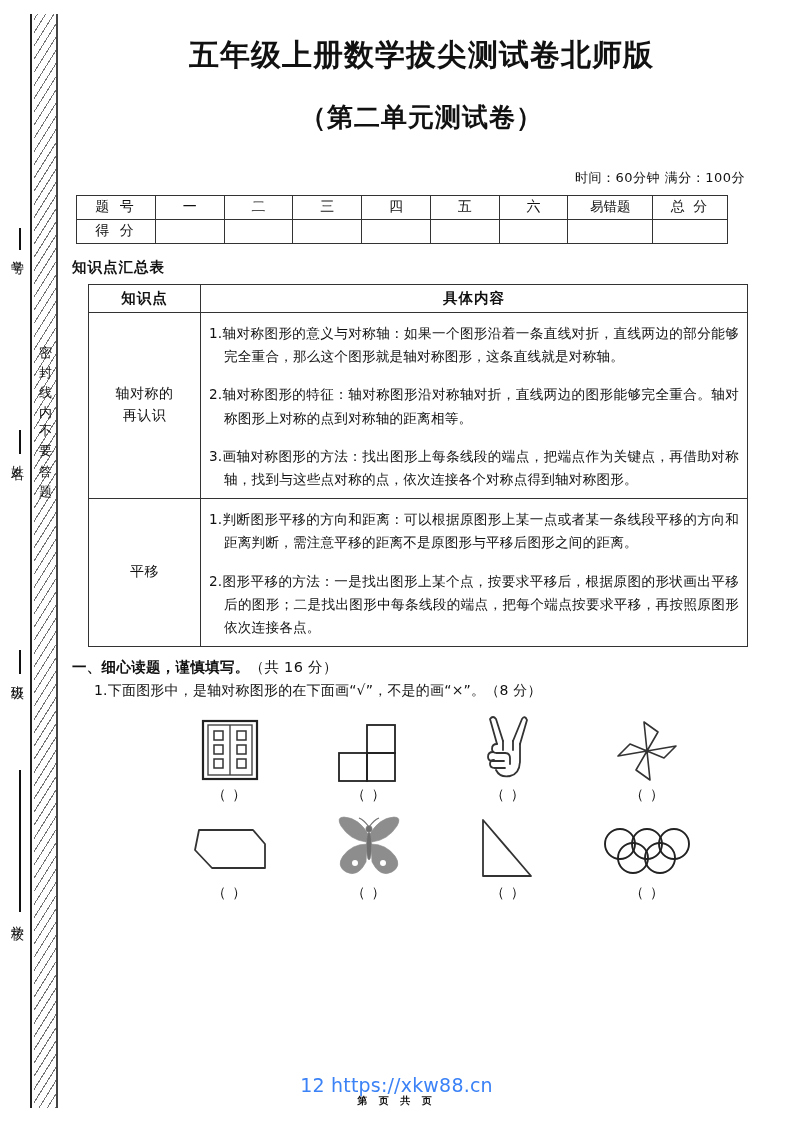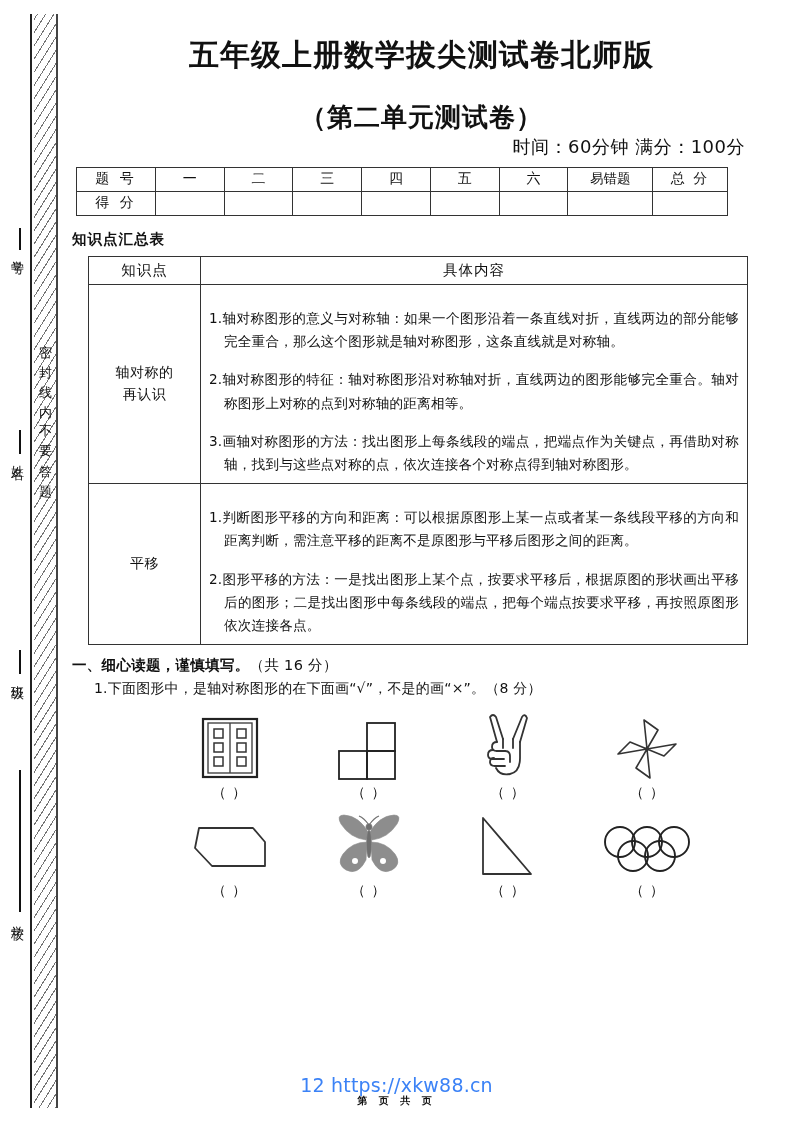--- a/index.html
+++ b/index.html
@@ -89,22 +89,23 @@
   }
   h2.subtitle {
     font-size: 26px;
     font-weight: bold;
     text-align: center;
     margin-top: 26px;
     letter-spacing: 1px;
   }
 
   .timeline-row {
+    margin-top: 34px;
     text-align: right;
-    font-size: 18px;
+    font-size: 13px;
     padding-right: 26px;
     letter-spacing: 0.5px;
   }
 
   
   table.score {
     border-collapse: collapse;
     margin-top: 8px;
     margin-left: 4px;
     width: 652px;
@@ -139,32 +140,32 @@
     margin-left: 16px;
     table-layout: fixed;
   }
   table.kp td, table.kp th {
     border: 1.3px solid #333;
     vertical-align: middle;
   }
   table.kp .col-a { width: 112px; }
   table.kp th {
     font-size: 14.5px;
-    font-weight: normal;
+    font-weight: bold;
     padding: 4px 4px;
     letter-spacing: 1px;
   }
   table.kp td.kpname {
     text-align: center;
     font-size: 14px;
     line-height: 1.55;
     letter-spacing: 0.5px;
   }
   table.kp td.kpbody {
-    padding: 22px 8px 6px 8px;
+    padding: 9px 8px 6px 8px;
   }
   .kp-item {
     font-size: 13.6px;
     line-height: 1.72;
     text-indent: -15px;
     padding-left: 15px;
     letter-spacing: 0.2px;
     text-align: justify;
   }
   .kp-item + .kp-item { margin-top: 15px; }

